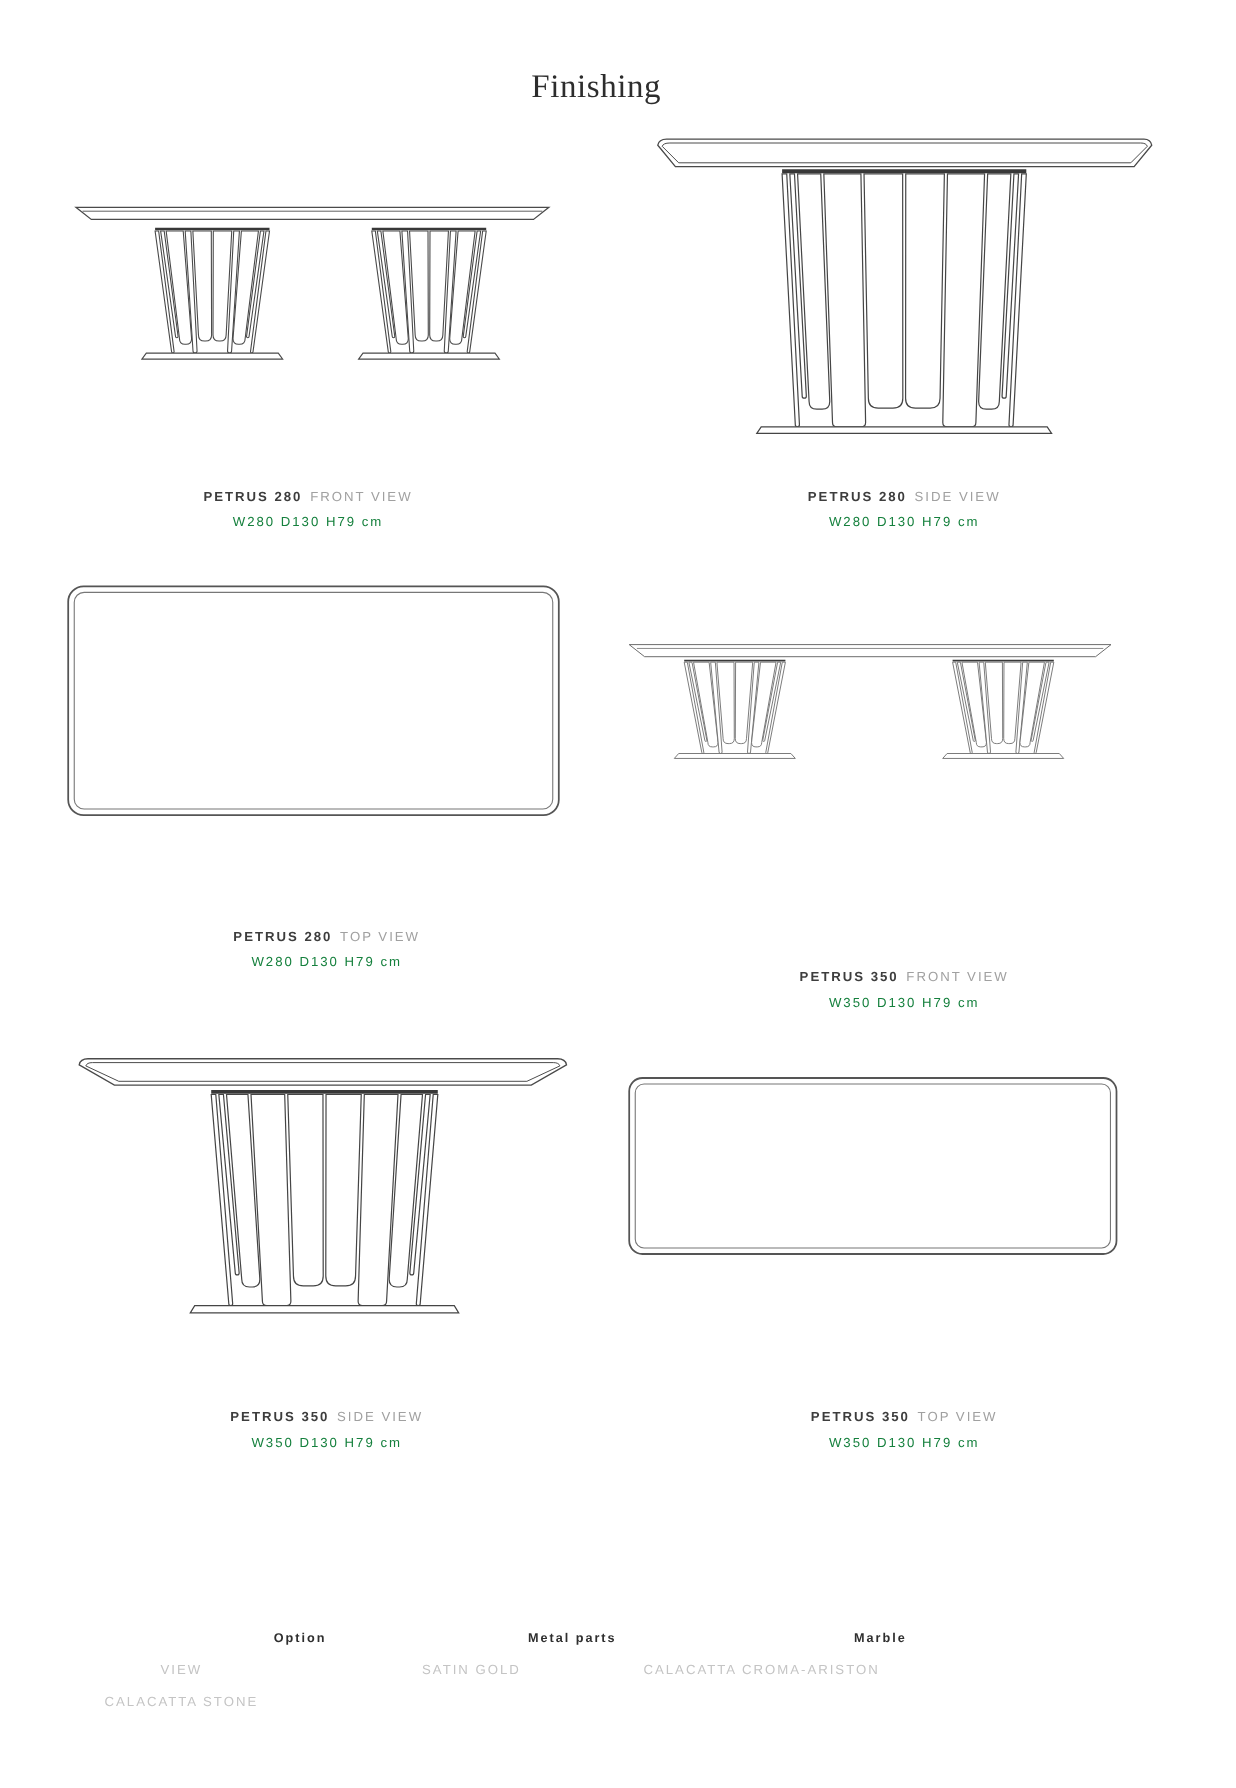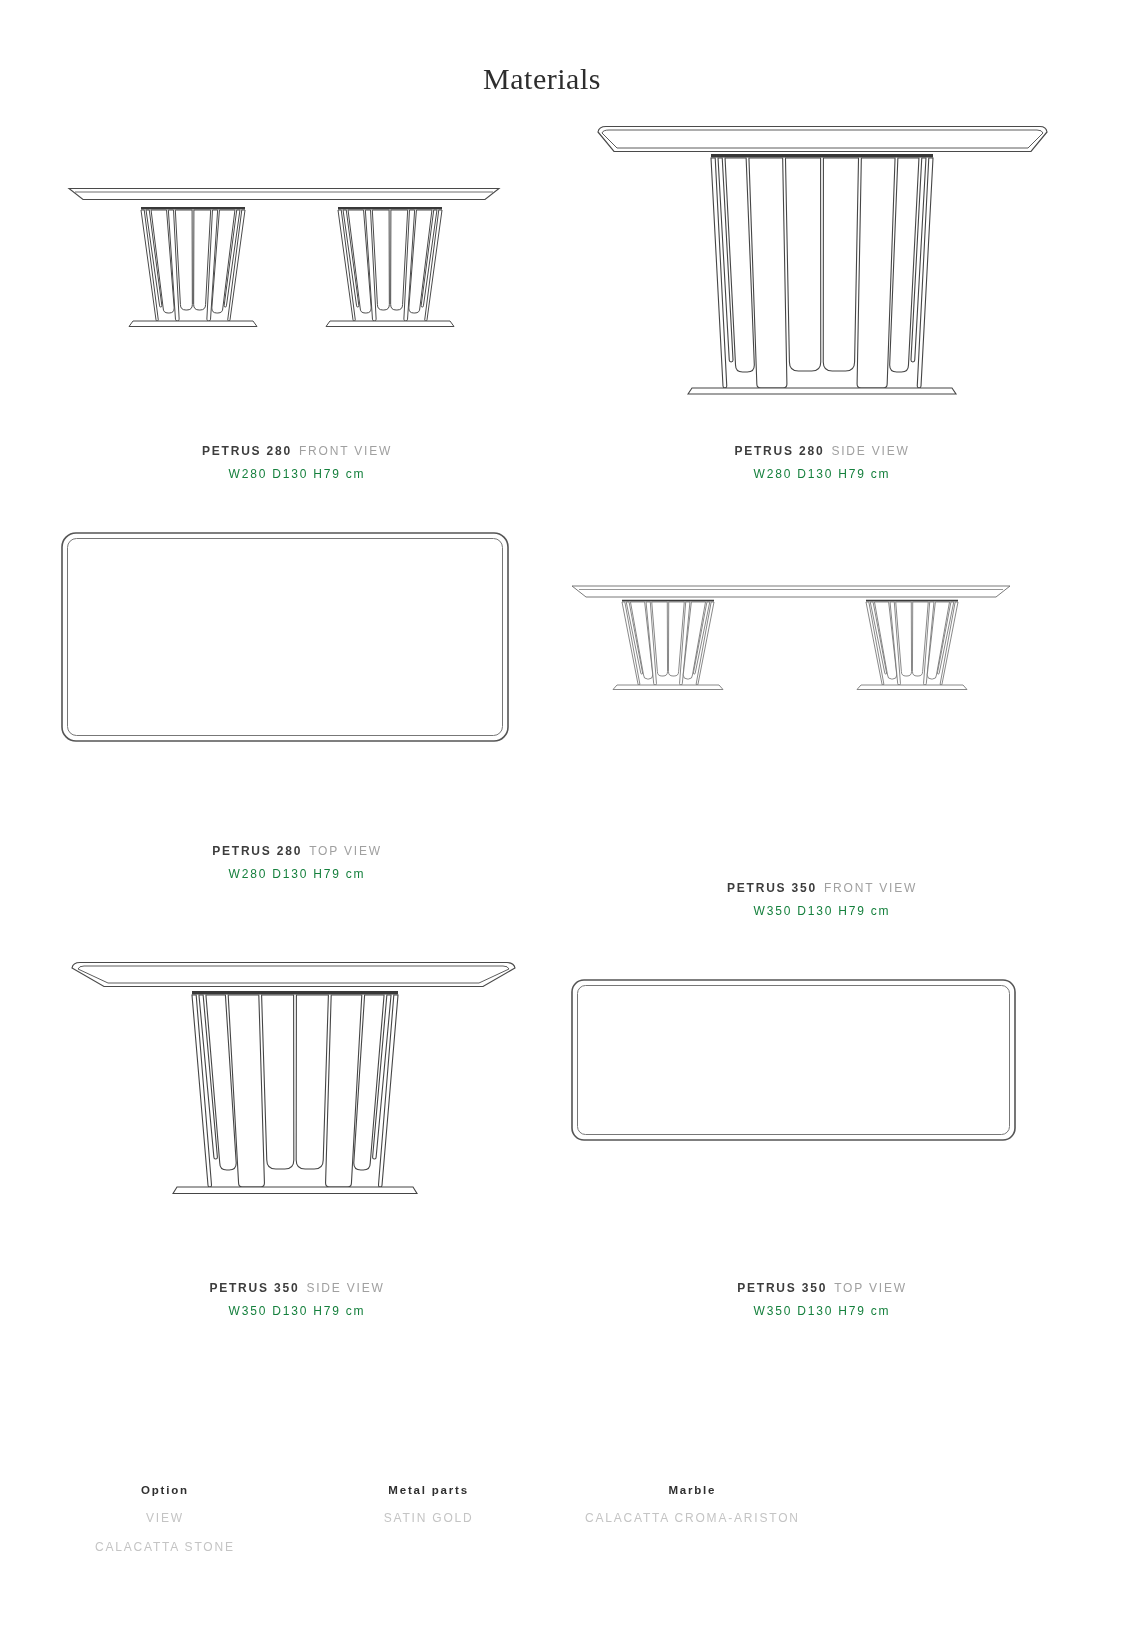--- a/index.html
+++ b/index.html
@@ -20,29 +20,29 @@
   .cap { position:absolute; width:400px; text-align:center; }
   .cap-title { font-size:12px; letter-spacing:1.8px; white-space:nowrap; }
   .cap-bold  { font-weight:700; color:#3d3d3d; }
   .cap-light { font-weight:400; color:#a0a0a0; margin-left:7px; }
   .cap-dims  { margin-top:9px; font-size:12px; letter-spacing:1.8px; color:#15803d; }
 
   .mat-grid {
     position:absolute; left:33px; top:1484px; width:1055px;
     display:grid; grid-template-columns:repeat(4,1fr); text-align:center;
   }
-  .mat-header { font-size:11.5px; font-weight:700; color:#2f2f2f; letter-spacing:1.8px; }
+  .mat-header { font-size:11.5px; font-weight:700; color:#2f2f2f; letter-spacing:1.8px;text-align:right; }
   .mat-value  { margin-top:15px; font-size:12px; color:#c4c4c4; letter-spacing:1.8px; white-space:nowrap; }
 </style>
 </head>
 <body>
 
 <div class="page">
 
-  <div class="h-serif" id="heading-dimensions">Materials</div>
+  <div class="h-serif" id="heading-dimensions">Finishing</div>
 
   <svg class="fig-svg" style="left:64px;top:186px" width="440" height="145" viewBox="0 0 440 145">
     <g fill="#fff" stroke="#4a4a4a" stroke-width="1.1">
       <path d="M 5 2.5 L 435 2.5 L 421 13.5 L 19 13.5 Z"></path>
       <path d="M 11 6 L 429 6" fill="none" stroke-width="0.8"></path>
     </g>
     <g>
         <line x1="77" y1="22.2" x2="181" y2="22.2" stroke="#383838" stroke-width="2.4"></line>
         <path d="M 77 24 L 80.2258064516129 24 L 94.29528535980148 133.85235732009926 Q 94.29528535980148 135 93.14764267990074 135 L 93.14764267990074 135 Q 92 135 92 133.85235732009926 Z" fill="#fff" stroke="#4a4a4a" stroke-width="1"></path>
         <path d="M 82.03225806451613 24 L 85.25806451612904 24 L 97.87593052109182 119.85235732009926 Q 97.87593052109182 121 96.72828784119108 121 L 96.72828784119108 121 Q 95.58064516129032 121 95.58064516129032 119.85235732009926 Z" fill="#fff" stroke="#4a4a4a" stroke-width="1"></path>
@@ -156,21 +156,21 @@
       </g>
   </svg>
 
   <svg class="fig-svg" style="left:568px;top:976px" width="451" height="168" viewBox="0 0 451 168">
     <g fill="none" stroke="#555">
       <rect x="4" y="4" width="443" height="160" rx="12" stroke-width="1.6"></rect>
       <rect x="9.5" y="9.5" width="432" height="149" rx="8" stroke-width="1" stroke="#777"></rect>
     </g>
   </svg>
 
-  <div class="cap" style="left:97px;top:444px">
+  <div class="cap" style="left:80px;top:444px">
     <div class="cap-title"><span class="cap-bold">PETRUS 280</span><span class="cap-light">FRONT VIEW</span></div>
     <div class="cap-dims">W280 D130 H79 cm</div>
   </div>
   <div class="cap" style="left:622px;top:444px">
     <div class="cap-title"><span class="cap-bold">PETRUS 280</span><span class="cap-light">SIDE VIEW</span></div>
     <div class="cap-dims">W280 D130 H79 cm</div>
   </div>
 
   <div class="cap" style="left:97px;top:844px">
     <div class="cap-title"><span class="cap-bold">PETRUS 280</span><span class="cap-light">TOP VIEW</span></div>

